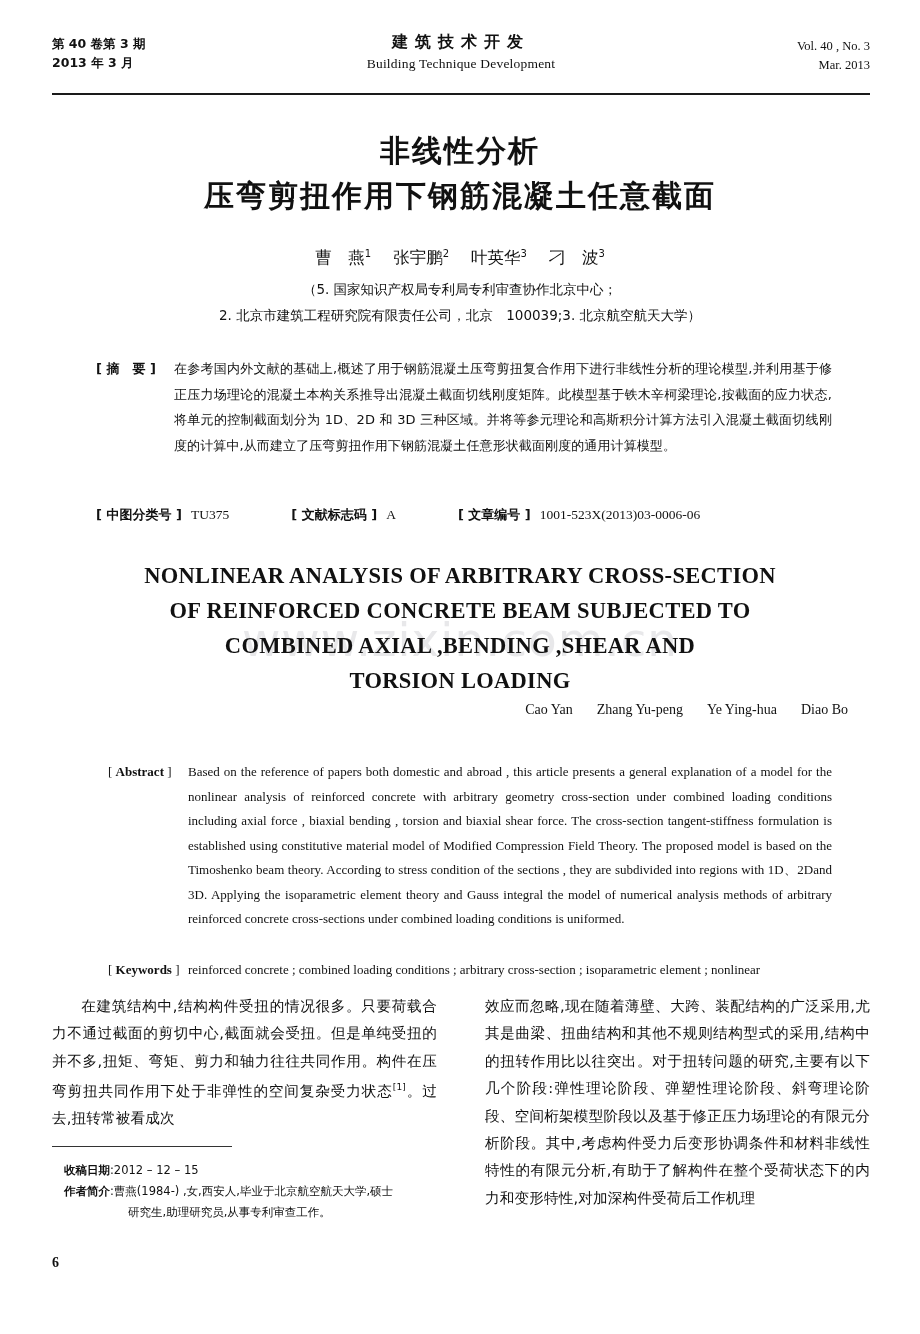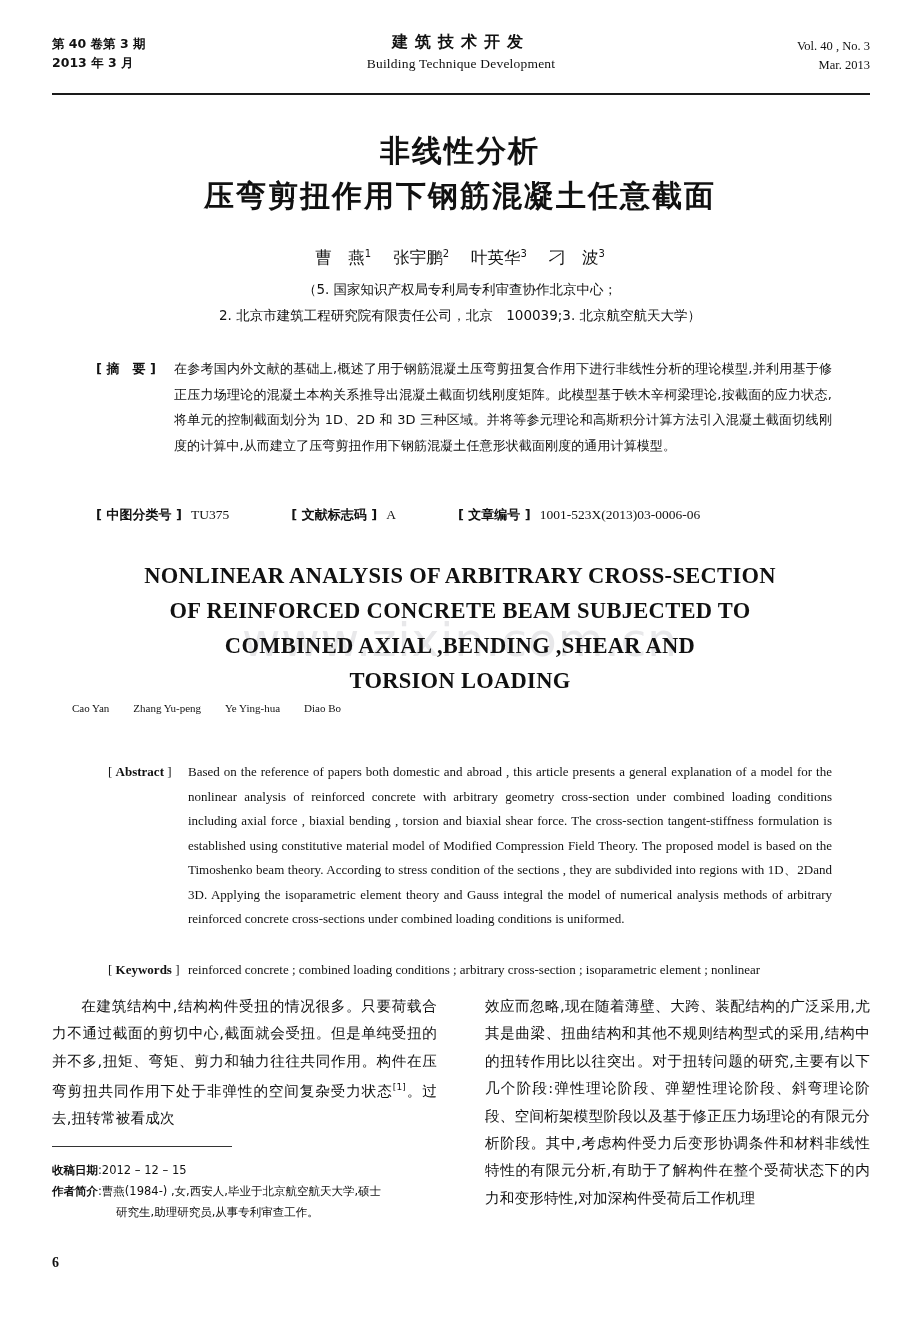--- a/index.html
+++ b/index.html
@@ -199,23 +199,23 @@
     font-size: 22.5px;
     line-height: 35px;
     letter-spacing: 0.3px;
     z-index: 2;
   }
   .en-authors {
     position: absolute;
     left: 60px;
     top: 702px;
     width: 800px;
-    text-align: left;
-    font-family: "Liberation Serif", serif;
-    font-size: 11px;
+    text-align: right;
+    font-family: "Liberation Serif", serif;
+    font-size: 14px;
     z-index: 2;
   }
   .en-authors span { margin: 0 12px; }
 
   
   .en-abs {
     position: absolute;
     left: 108px;
     top: 760px;
     width: 724px;
@@ -269,21 +269,21 @@
     position: absolute;
     left: 52px;
     top: 1146px;
     width: 180px;
     height: 1px;
     background: #333;
     z-index: 2;
   }
   .footnote {
     position: absolute;
-    left: 52px;
+    left: 64px;
     top: 1160px;
     width: 400px;
     font-family: "DejaVu Sans", sans-serif;
     font-size: 11.5px;
     line-height: 21px;
     z-index: 2;
   }
   .footnote .lbl { font-weight: bold; }
   .footnote .ind { display: block; padding-left: 64px; }
 

